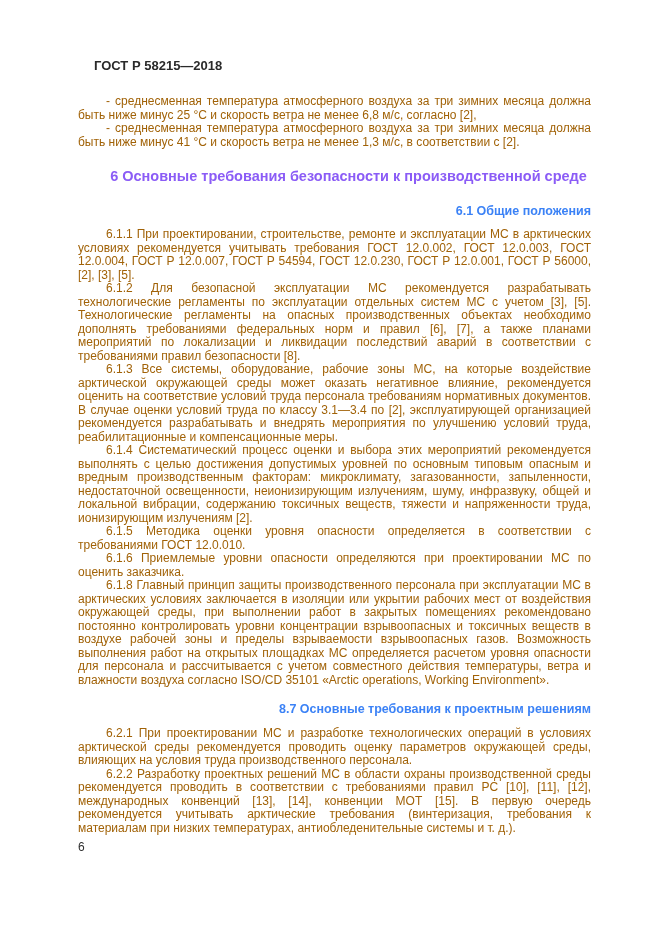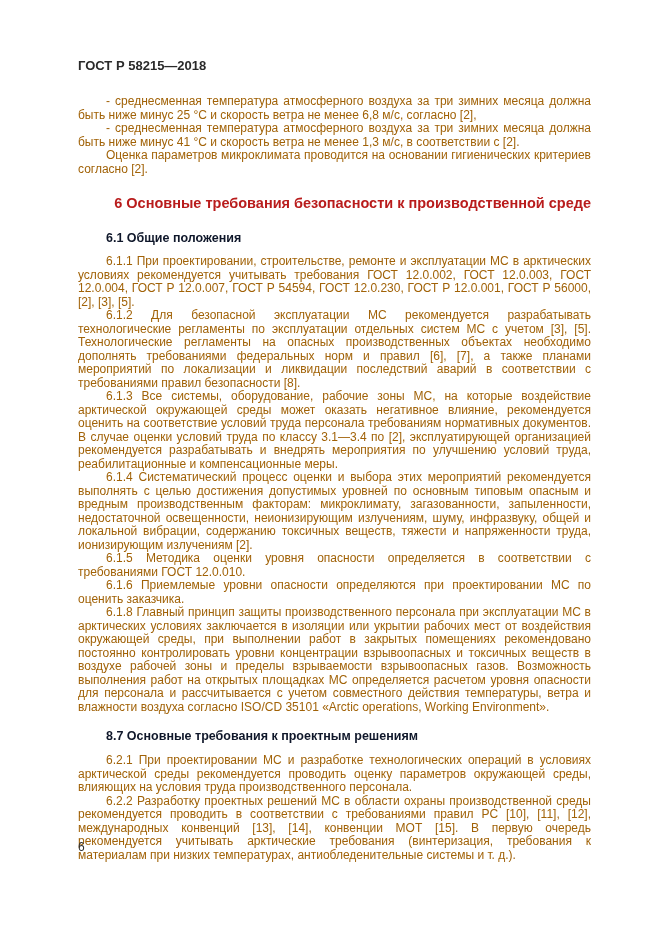--- a/index.html
+++ b/index.html
@@ -20,47 +20,47 @@
     position: absolute;
     left: 78px;
     top: 58px;
     width: 513px;
   }
   .running-header {
     font-size: 13px;
     line-height: 15px;
     font-weight: bold;
     color: #2a2a2a;
-    margin: 0 0 22px 0;
+    margin: 0 0 22px 16px;
   }
   p.body-par {
     margin: 0;
     font-size: 12px;
     line-height: 13.5px;
     text-align: justify;
     text-indent: 28px;
     color: #a16207;
   }
   h1.section-title {
     font-size: 14.5px;
     line-height: 19px;
     font-weight: bold;
-    color: #b91c1c;
+    color: #8b5cf6;
     margin: 18px 0 18px 0;
     padding-left: 28px;
-    text-align: right;
+    text-align: center;
   }
   h2.subsection-title {
     font-size: 12.5px;
     line-height: 15px;
     font-weight: bold;
-    color: #0f172a;
+    color: #3b82f6;
     margin: 12px 0 9px 0;
     padding-left: 28px;
-    text-align: left;
+    text-align: right;
   }
   h2.subsection-title.second {
     margin: 15px 0 10px 0;
   }
   .page-number {
     position: absolute;
     left: 78px;
     top: 840px;
     font-size: 12px;
     line-height: 14px;
@@ -70,21 +70,20 @@
 </head>
 <body>
 
 <div class="page">
   <div class="content">
 
     <div class="running-header">ГОСТ Р 58215—2018</div>
 
     <p class="body-par">- среднесменная температура атмосферного воздуха за три зимних месяца должна быть ниже минус 25 °С и скорость ветра не менее 6,8 м/с, согласно [2],</p>
     <p class="body-par">- среднесменная температура атмосферного воздуха за три зимних месяца должна быть ниже минус 41 °С и скорость ветра не менее 1,3 м/с, в соответствии с [2].</p>
-    <p class="body-par">Оценка параметров микроклимата проводится на основании гигиенических критериев согласно [2].</p>
 
     <h1 class="section-title">6 Основные требования безопасности к производственной среде</h1>
 
     <h2 class="subsection-title">6.1 Общие положения</h2>
 
     <p class="body-par">6.1.1 При проектировании, строительстве, ремонте и эксплуатации МС в арктических условиях рекомендуется учитывать требования ГОСТ 12.0.002, ГОСТ 12.0.003, ГОСТ 12.0.004, ГОСТ Р 12.0.007, ГОСТ Р 54594, ГОСТ 12.0.230, ГОСТ Р 12.0.001, ГОСТ Р 56000, [2], [3], [5].</p>
     <p class="body-par">6.1.2 Для безопасной эксплуатации МС рекомендуется разрабатывать технологические регламенты по эксплуатации отдельных систем МС с учетом [3], [5]. Технологические регламенты на опасных производственных объектах необходимо дополнять требованиями федеральных норм и правил [6], [7], а также планами мероприятий по локализации и ликвидации последствий аварий в соответствии с требованиями правил безопасности [8].</p>
     <p class="body-par">6.1.3 Все системы, оборудование, рабочие зоны МС, на которые воздействие арктической окружающей среды может оказать негативное влияние, рекомендуется оценить на соответствие условий труда персонала требованиям нормативных документов. В случае оценки условий труда по классу 3.1—3.4 по [2], эксплуатирующей организацией рекомендуется разрабатывать и внедрять мероприятия по улучшению условий труда, реабилитационные и компенсационные меры.</p>
     <p class="body-par">6.1.4 Систематический процесс оценки и выбора этих мероприятий рекомендуется выполнять с целью достижения допустимых уровней по основным типовым опасным и вредным производственным факторам: микроклимату, загазованности, запыленности, недостаточной освещенности, неионизирующим излучениям, шуму, инфразвуку, общей и локальной вибрации, содержанию токсичных веществ, тяжести и напряженности труда, ионизирующим излучениям [2].</p>
     <p class="body-par">6.1.5 Методика оценки уровня опасности определяется в соответствии с требованиями ГОСТ 12.0.010.</p>

